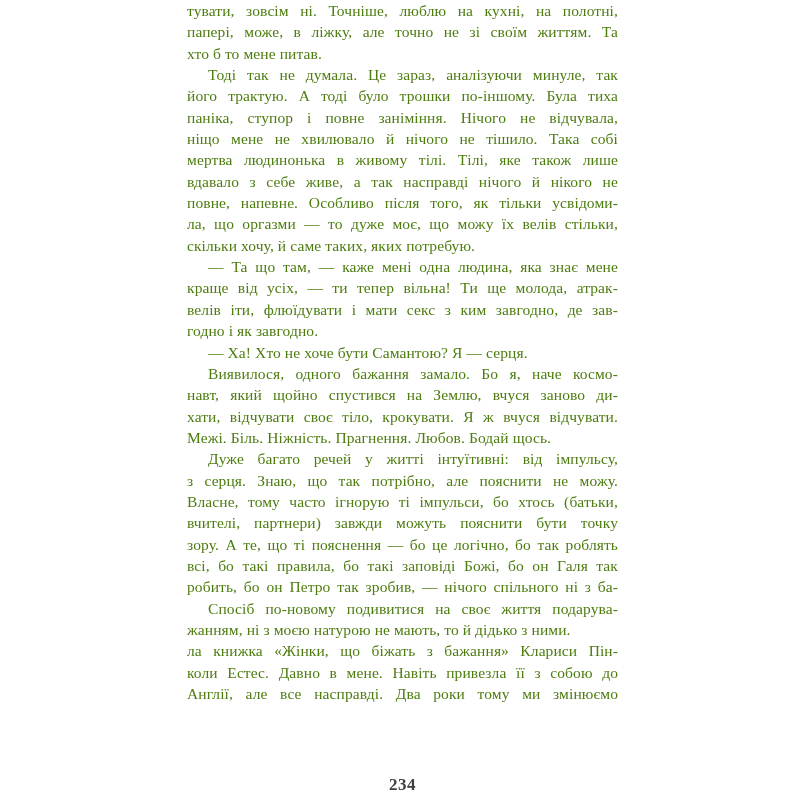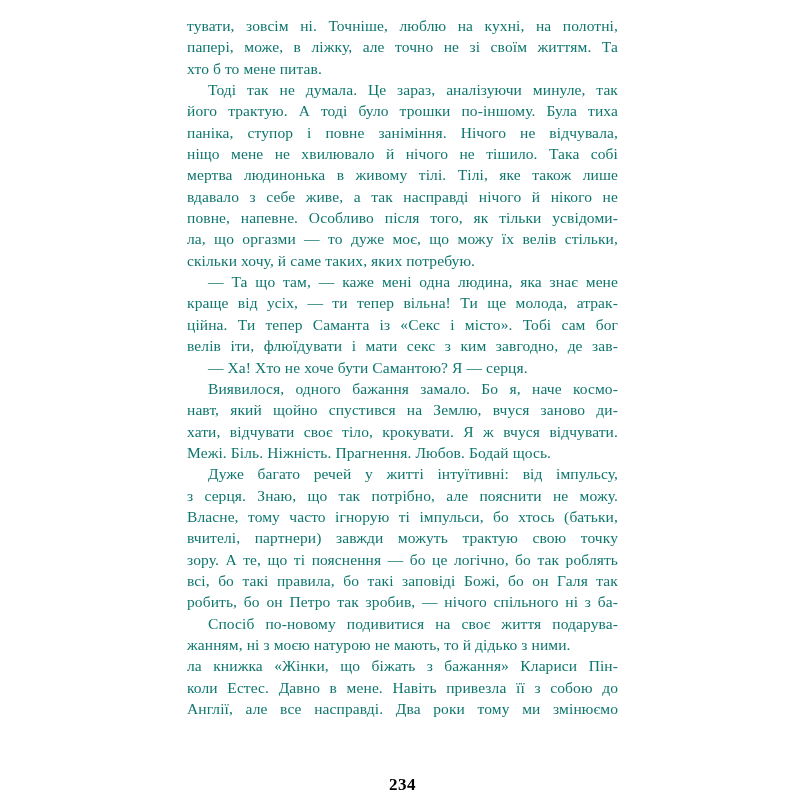--- a/index.html
+++ b/index.html
@@ -16,23 +16,23 @@
   }
   .page {
     position: absolute;
     left: 0; top: 0;
     width: 800px; height: 800px;
     background: #ffffff;
   }
   .text-block {
     position: absolute;
     left: 187px;
-    top: 15px;
+    top: 0px;
     width: 431px;
-    color: #0f766e;
+    color: #4d7c0f;
     font-size: 15.5px;
     line-height: 21.35px;
     letter-spacing: 0.1px;
   }
   .line {
     height: 21.35px;
     overflow: visible;
   }
   .line.j {
     text-align: justify;
@@ -43,21 +43,21 @@
   }
   .page-number {
     position: absolute;
     left: 187px;
     top: 775px;
     width: 431px;
     text-align: center;
     font-size: 17px;
     font-weight: bold;
     letter-spacing: 0.5px;
-    color: #000000;
+    color: #404040;
   }
 </style>
 </head>
 <body>
 
 <div class="page">
   <div class="text-block">
       <div class="line j">тувати, зовсім ні. Точніше, люблю на кухні, на полотні,</div>
       <div class="line j">папері, може, в ліжку, але точно не зі своїм життям. Та</div>
       <div class="line">хто б то мене питав.</div>
@@ -65,31 +65,31 @@
       <div class="line j">його трактую. А тоді було трошки по-іншому. Була тиха</div>
       <div class="line j">паніка, ступор і повне заніміння. Нічого не відчувала,</div>
       <div class="line j">ніщо мене не хвилювало й нічого не тішило. Така собі</div>
       <div class="line j">мертва людинонька в живому тілі. Тілі, яке також лише</div>
       <div class="line j">вдавало з себе живе, а так насправді нічого й нікого не</div>
       <div class="line j">повне, напевне. Особливо після того, як тільки усвідоми-</div>
       <div class="line j">ла, що оргазми — то дуже моє, що можу їх велів стільки,</div>
       <div class="line">скільки хочу, й саме таких, яких потребую.</div>
       <div class="line j indent">— Та що там, — каже мені одна людина, яка знає мене</div>
       <div class="line j">краще від усіх, — ти тепер вільна! Ти ще молода, атрак-</div>
-      <div class="line j">ційна. Ти тепер Саманта із «Секс і місто». Тобі сам бог</div>
       <div class="line j">велів іти, флюїдувати і мати секс з ким завгодно, де зав-</div>
+      <div class="line">годно і як завгодно.</div>
       <div class="line indent">— Ха! Хто не хоче бути Самантою? Я — серця.</div>
       <div class="line j indent">Виявилося, одного бажання замало. Бо я, наче космо-</div>
       <div class="line j">навт, який щойно спустився на Землю, вчуся заново ди-</div>
       <div class="line j">хати, відчувати своє тіло, крокувати. Я ж вчуся відчувати.</div>
       <div class="line">Межі. Біль. Ніжність. Прагнення. Любов. Бодай щось.</div>
       <div class="line j indent">Дуже багато речей у житті інтуїтивні: від імпульсу,</div>
       <div class="line j">з серця. Знаю, що так потрібно, але пояснити не можу.</div>
       <div class="line j">Власне, тому часто ігнорую ті імпульси, бо хтось (батьки,</div>
-      <div class="line j">вчителі, партнери) завжди можуть трактую свою точку</div>
+      <div class="line j">вчителі, партнери) завжди можуть пояснити бути точку</div>
       <div class="line j">зору. А те, що ті пояснення — бо це логічно, бо так роблять</div>
       <div class="line j">всі, бо такі правила, бо такі заповіді Божі, бо он Галя так</div>
       <div class="line j">робить, бо он Петро так зробив, — нічого спільного ні з ба-</div>
       <div class="line j indent">Спосіб по-новому подивитися на своє життя подарува-</div>
       <div class="line">жанням, ні з моєю натурою не мають, то й дідько з ними.</div>
       <div class="line j">ла книжка «Жінки, що біжать з бажання» Клариси Пін-</div>
       <div class="line j">коли Естес. Давно в мене. Навіть привезла її з собою до</div>
       <div class="line j">Англії, але все насправді. Два роки тому ми змінюємо</div>
     </div>
   <div class="page-number">234</div>

